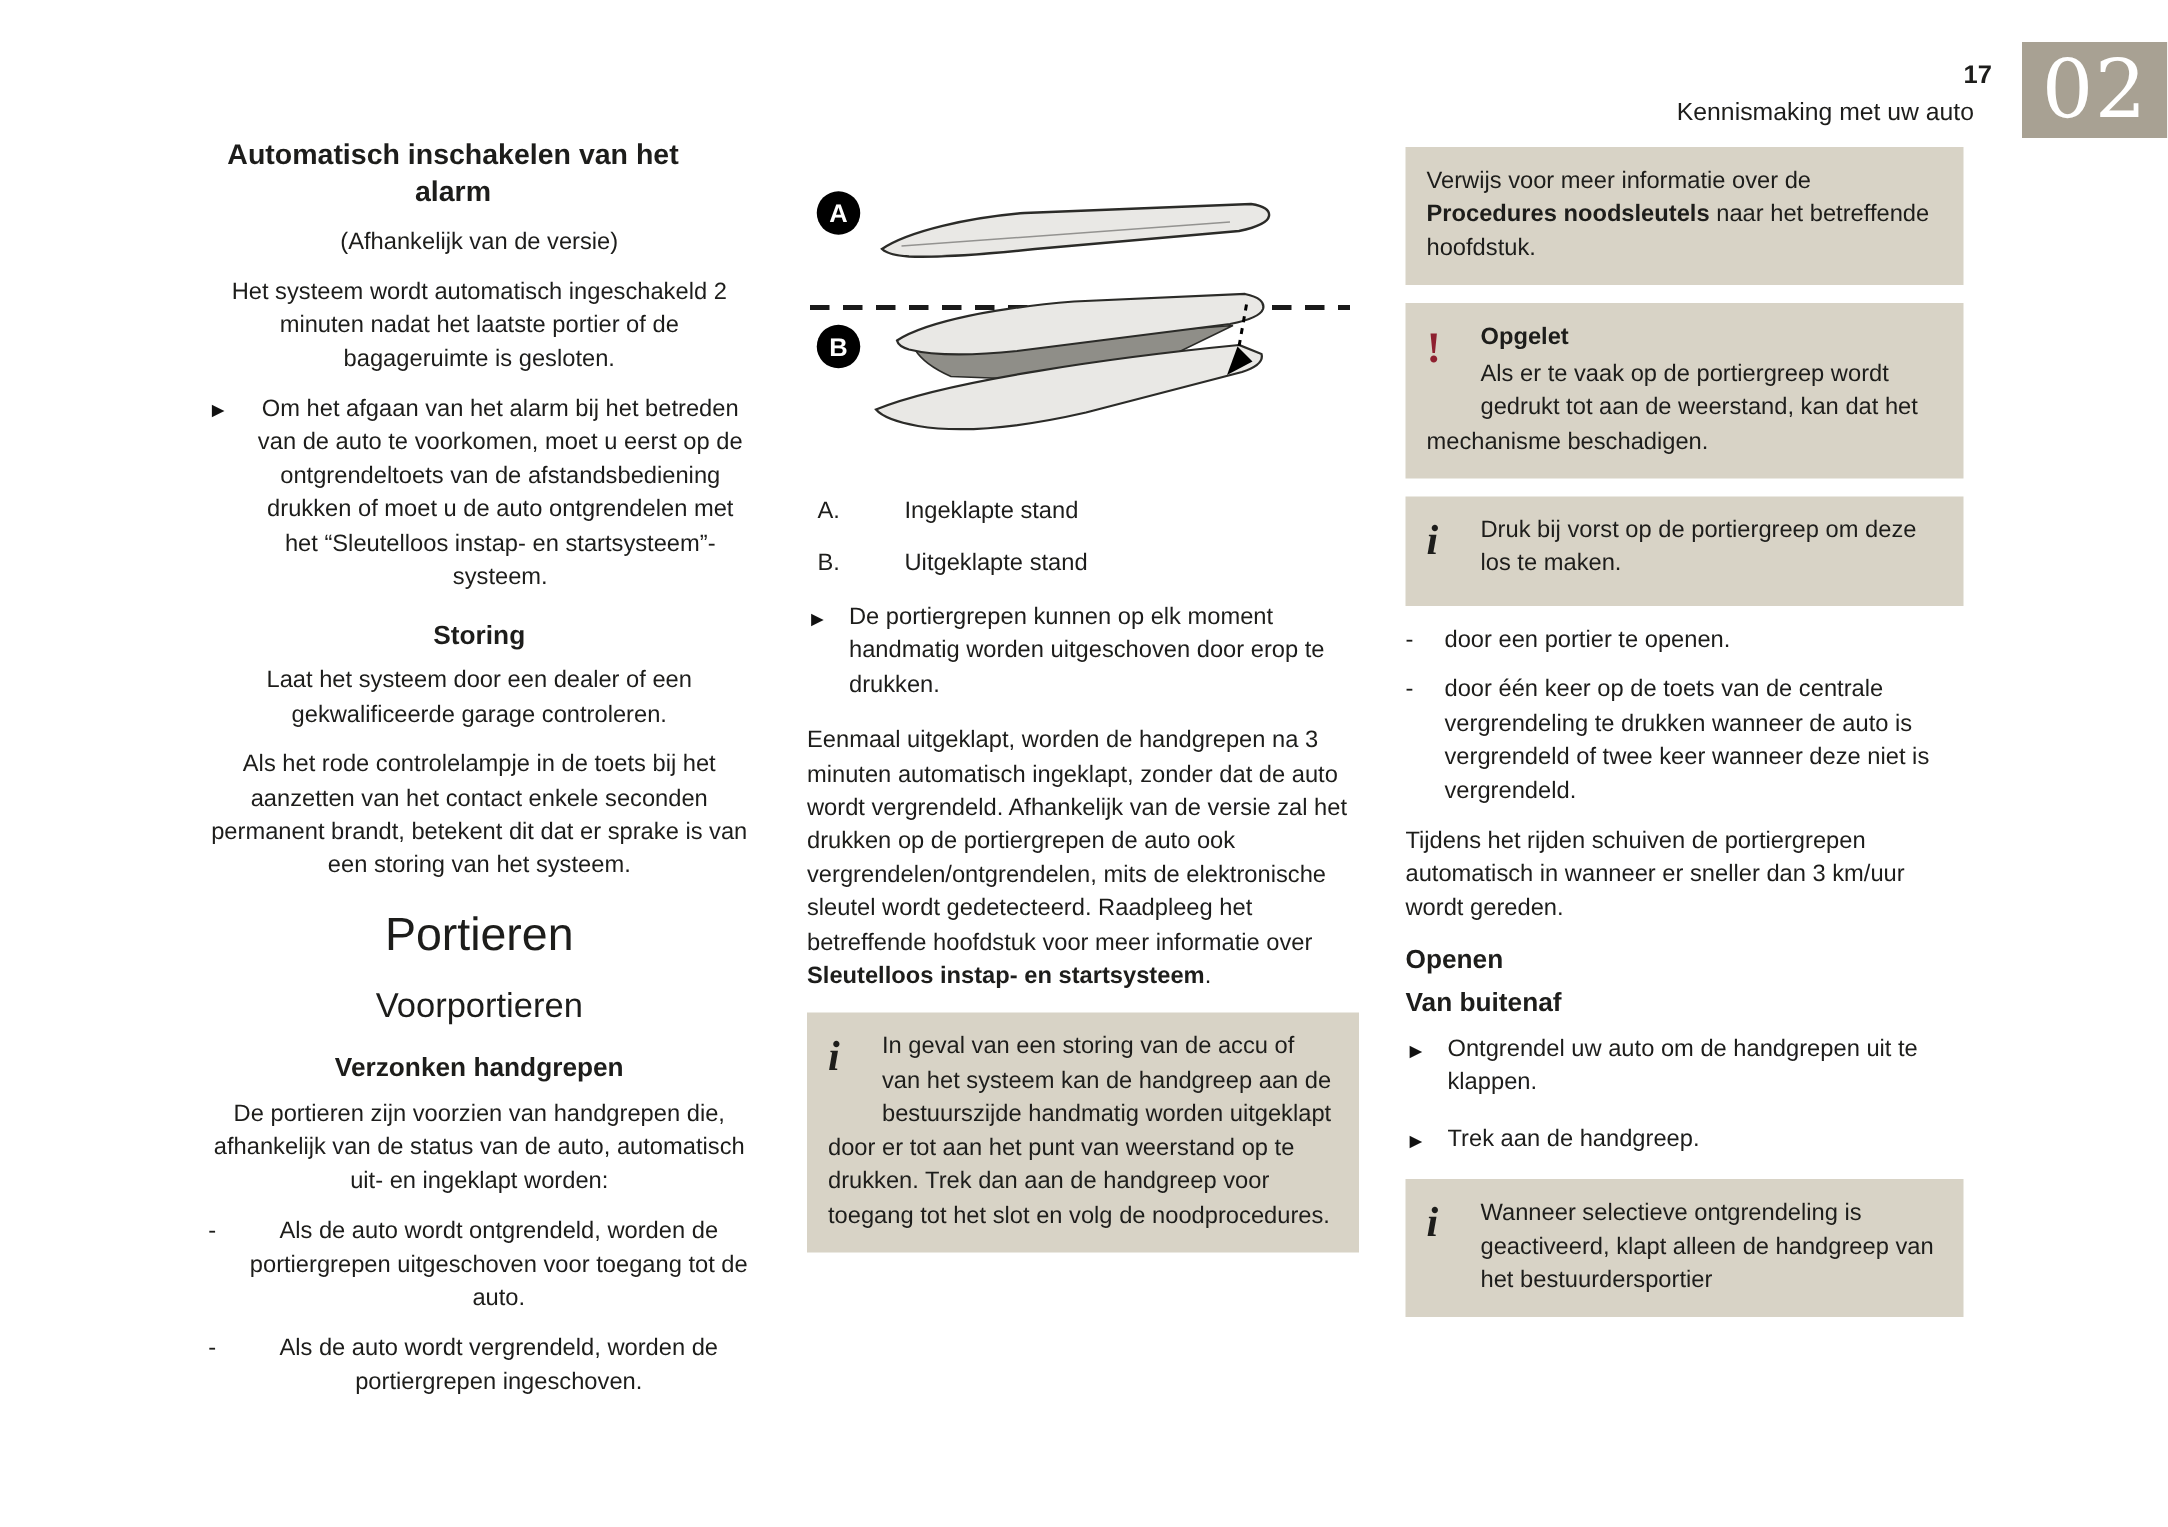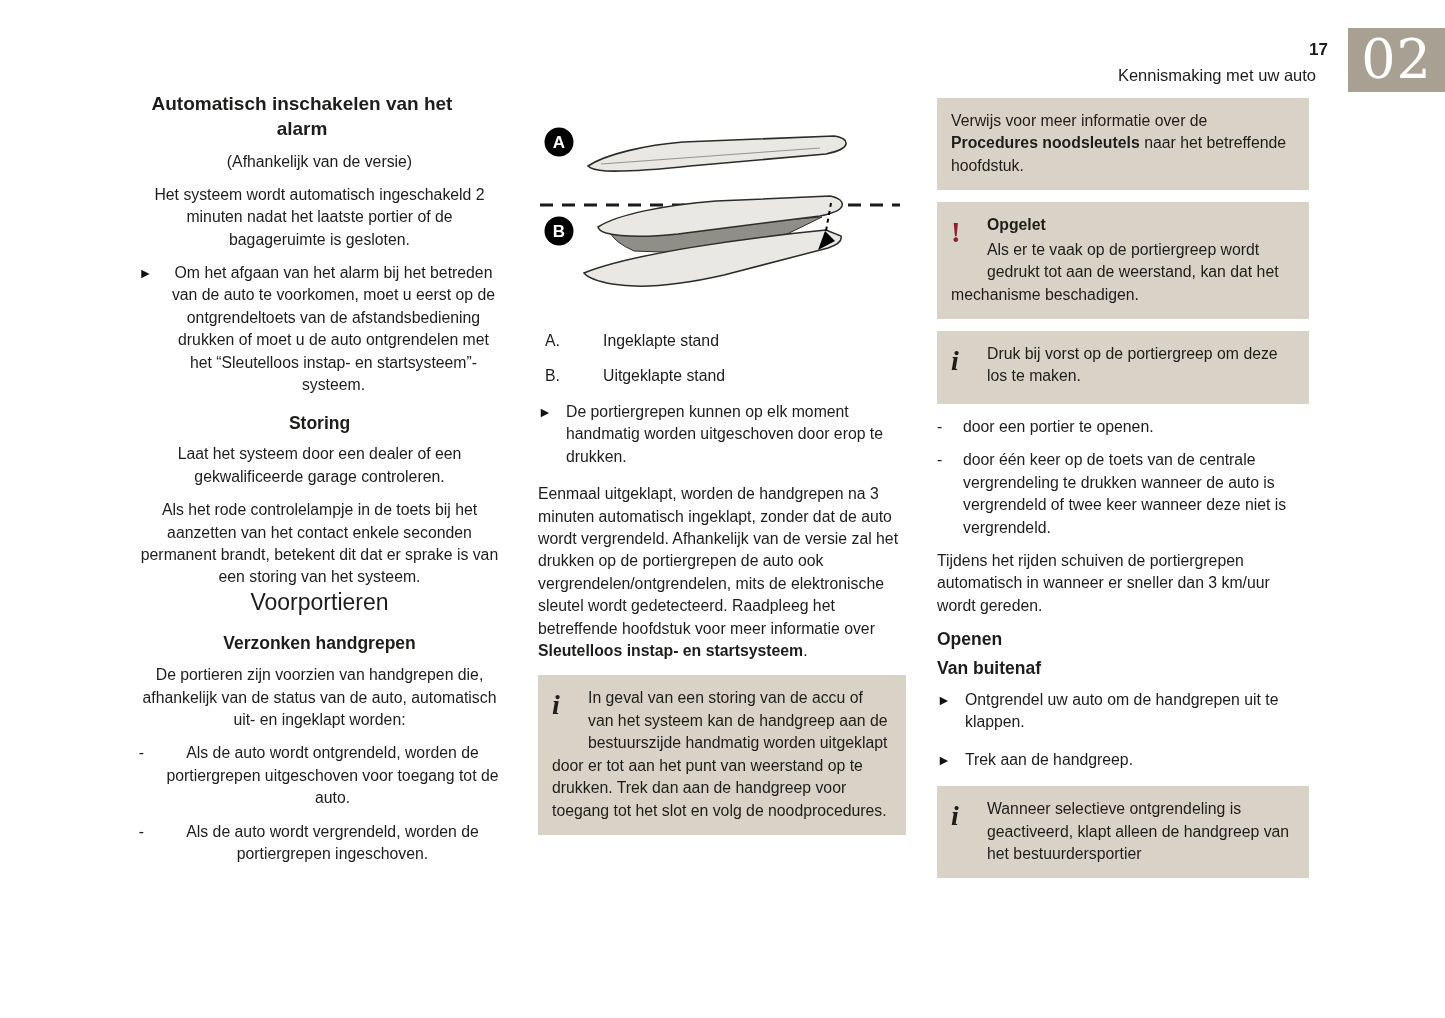--- a/index.html
+++ b/index.html
@@ -89,20 +89,21 @@
 
     <div class="arrow-item">
       <span class="arrow">►</span>
       <span>Om het afgaan van het alarm bij het betreden van de auto te voorkomen, moet u eerst op de ontgrendeltoets van de afstandsbediening drukken of moet u de auto ontgrendelen met het “Sleutelloos instap- en startsysteem”-systeem.</span>
     </div>
 
     <h3 class="h-bold h-mid-gap">Storing</h3>
     <p>Laat het systeem door een dealer of een gekwalificeerde garage controleren.</p>
     <p style="margin-bottom:0">Als het rode controlelampje in de toets bij het aanzetten van het contact enkele seconden permanent brandt, betekent dit dat er sprake is van een storing van het systeem.</p>
 
+    <h1 class="h-xl">Portieren</h1>
     <h2 class="h-lg">Voorportieren</h2>
     <h3 class="h-bold">Verzonken handgrepen</h3>
     <p>De portieren zijn voorzien van handgrepen die, afhankelijk van de status van de auto, automatisch uit- en ingeklapt worden:</p>
 
     <div class="dash-item">
       <span class="dash">-</span>
       <span>Als de auto wordt ontgrendeld, worden de portiergrepen uitgeschoven voor toegang tot de auto.</span>
     </div>
     <div class="dash-item">
       <span class="dash">-</span>

